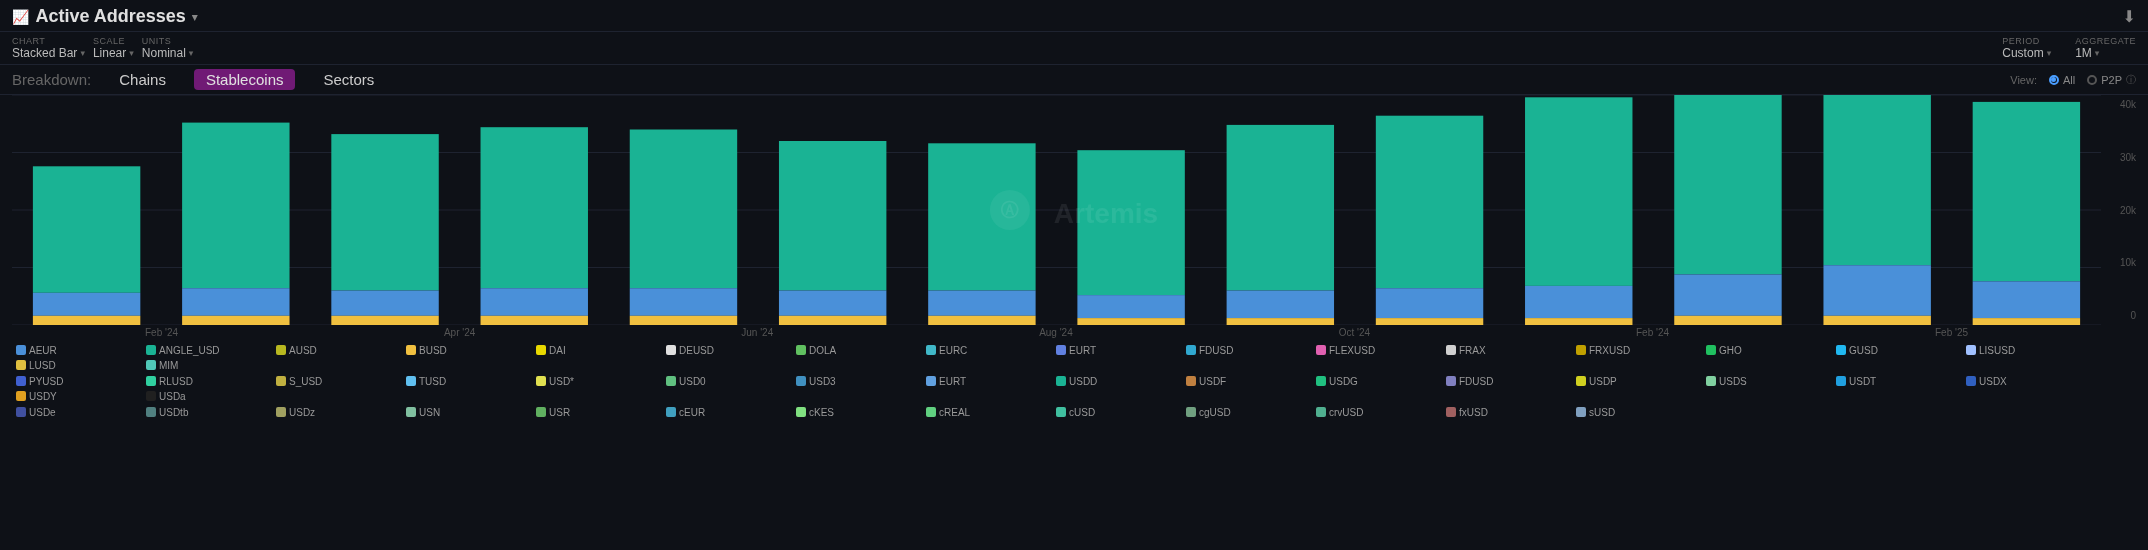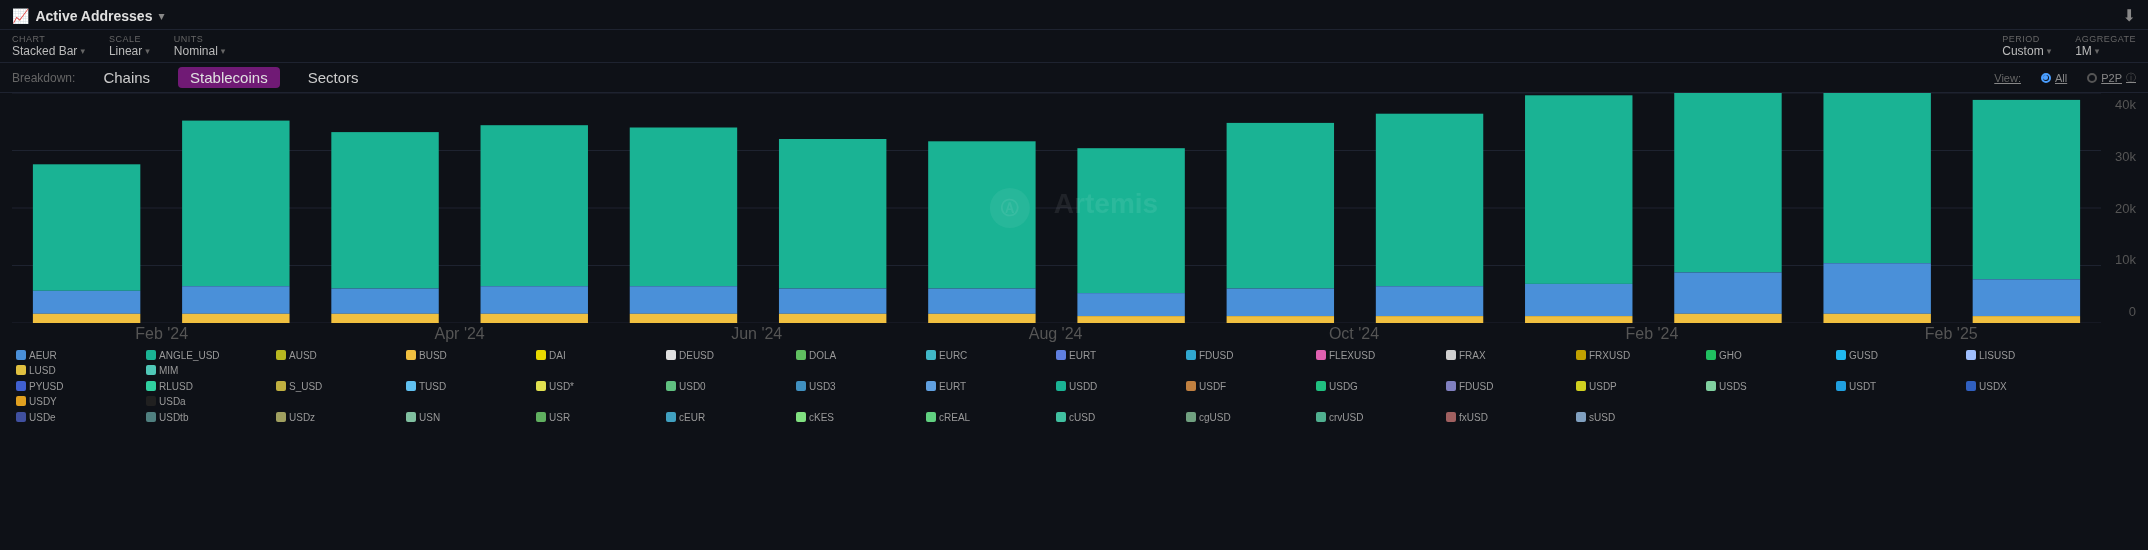--- a/index.html
+++ b/index.html
@@ -23,37 +23,37 @@
       display: flex;
       align-items: center;
       gap: 6px;
     }
     .title-icon {
       color: #4a9eff;
       font-size: 14px;
     }
     .title {
       color: #e0e0e0;
-      font-size: 14px;
+      font-size: 18px;
       font-weight: 600;
     }
     .title-chevron {
       color: #888;
       font-size: 12px;
     }
     .download-btn {
       color: #888;
       font-size: 16px;
       cursor: pointer;
     }
     .controls-row {
       display: flex;
       align-items: center;
       padding: 4px 12px;
-      gap: 24px;
+      gap: 8px;
       border-bottom: 1px solid #1e2330;
     }
     .control-group {
       display: flex;
       flex-direction: column;
     }
     .control-label {
       color: #666;
       font-size: 9px;
       text-transform: uppercase;
@@ -76,43 +76,42 @@
     }
     .breakdown-row {
       display: flex;
       align-items: center;
       padding: 4px 12px;
       gap: 16px;
       border-bottom: 1px solid #1e2330;
     }
     .breakdown-label {
       color: #666;
-      font-size: 12px;
+      font-size: 15px;
     }
     .breakdown-btn {
       padding: 2px 12px;
       border-radius: 4px;
       cursor: pointer;
       font-size: 15px;
       color: #ccc;
       background: transparent;
       border: none;
     }
     .breakdown-btn.active {
       background: #701a75;
       color: #e0e0e0;
     }
     .view-area {
       margin-left: auto;
       display: flex;
       align-items: center;
-      gap: 20px;
+      gap: 12px;
       font-size: 11px;
       color: #888;
-      text-decoration: underline;
     }
     .view-label { color: #666; }
     .view-option {
       display: flex;
       align-items: center;
       gap: 4px;
     }
     .radio-dot {
       width: 10px;
       height: 10px;
@@ -150,36 +149,36 @@
       height: 100%;
       width: 35px;
       display: flex;
       flex-direction: column;
       justify-content: space-between;
       align-items: flex-end;
       padding: 4px 0;
     }
     .y-label {
       color: #555;
-      font-size: 13px;
+      font-size: 10px;
     }
     .bars-svg {
       width: calc(100% - 35px);
       height: 100%;
     }
     .artemis-watermark {
       position: absolute;
       top: 50%;
       left: 50%;
       transform: translate(-50%, -50%);
       color: rgba(255,255,255,0.08);
       font-size: 28px;
       font-weight: 700;
       display: flex;
-      align-items: flex-start;
+      align-items: flex-end;
       gap: 24px;
       pointer-events: none;
     }
     .watermark-logo {
       width: 40px;
       height: 40px;
       border-radius: 50%;
       background: rgba(255,255,255,0.06);
       display: flex;
       align-items: center;
@@ -187,21 +186,21 @@
       font-size: 18px;
     }
     .x-axis-row {
       display: flex;
       justify-content: space-around;
       padding: 2px 12px 2px 12px;
       padding-right: 47px;
     }
     .x-label {
       color: #555;
-      font-size: 16px;
+      font-size: 10px;
       text-align: center;
     }
     .legend-area {
       padding: 4px 12px;
       display: flex;
       flex-direction: column;
       gap: 3px;
     }
     .legend-row {
       display: flex;

